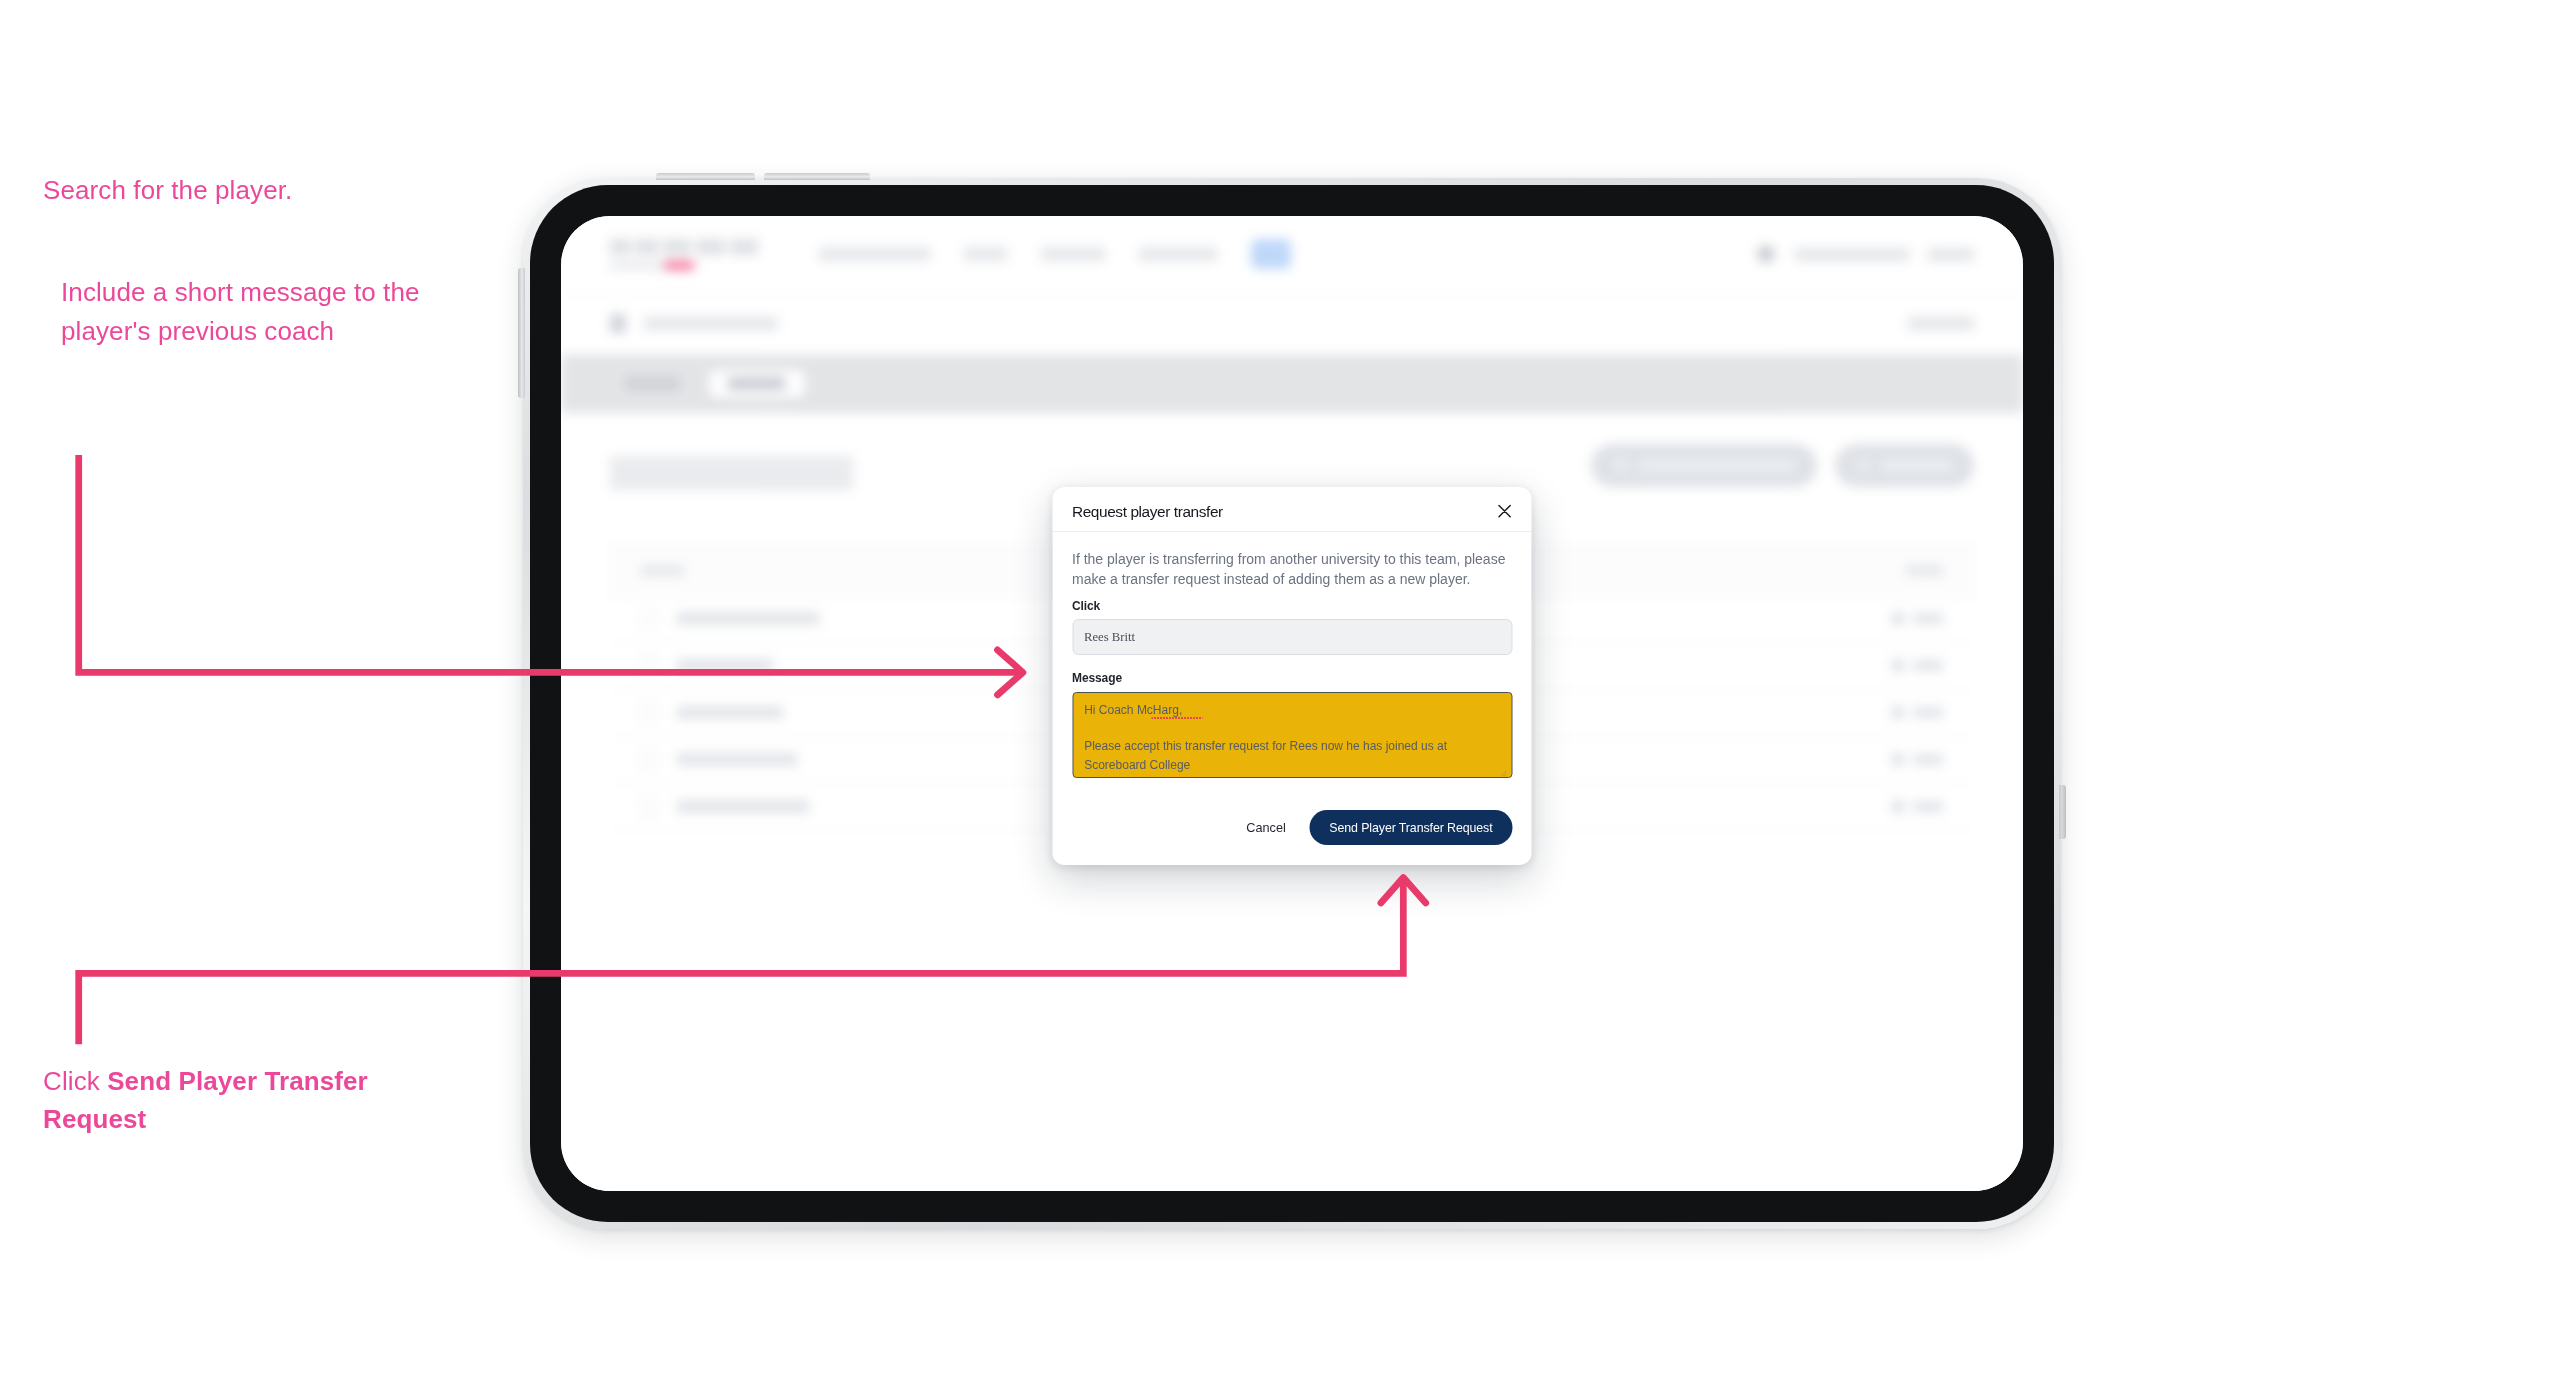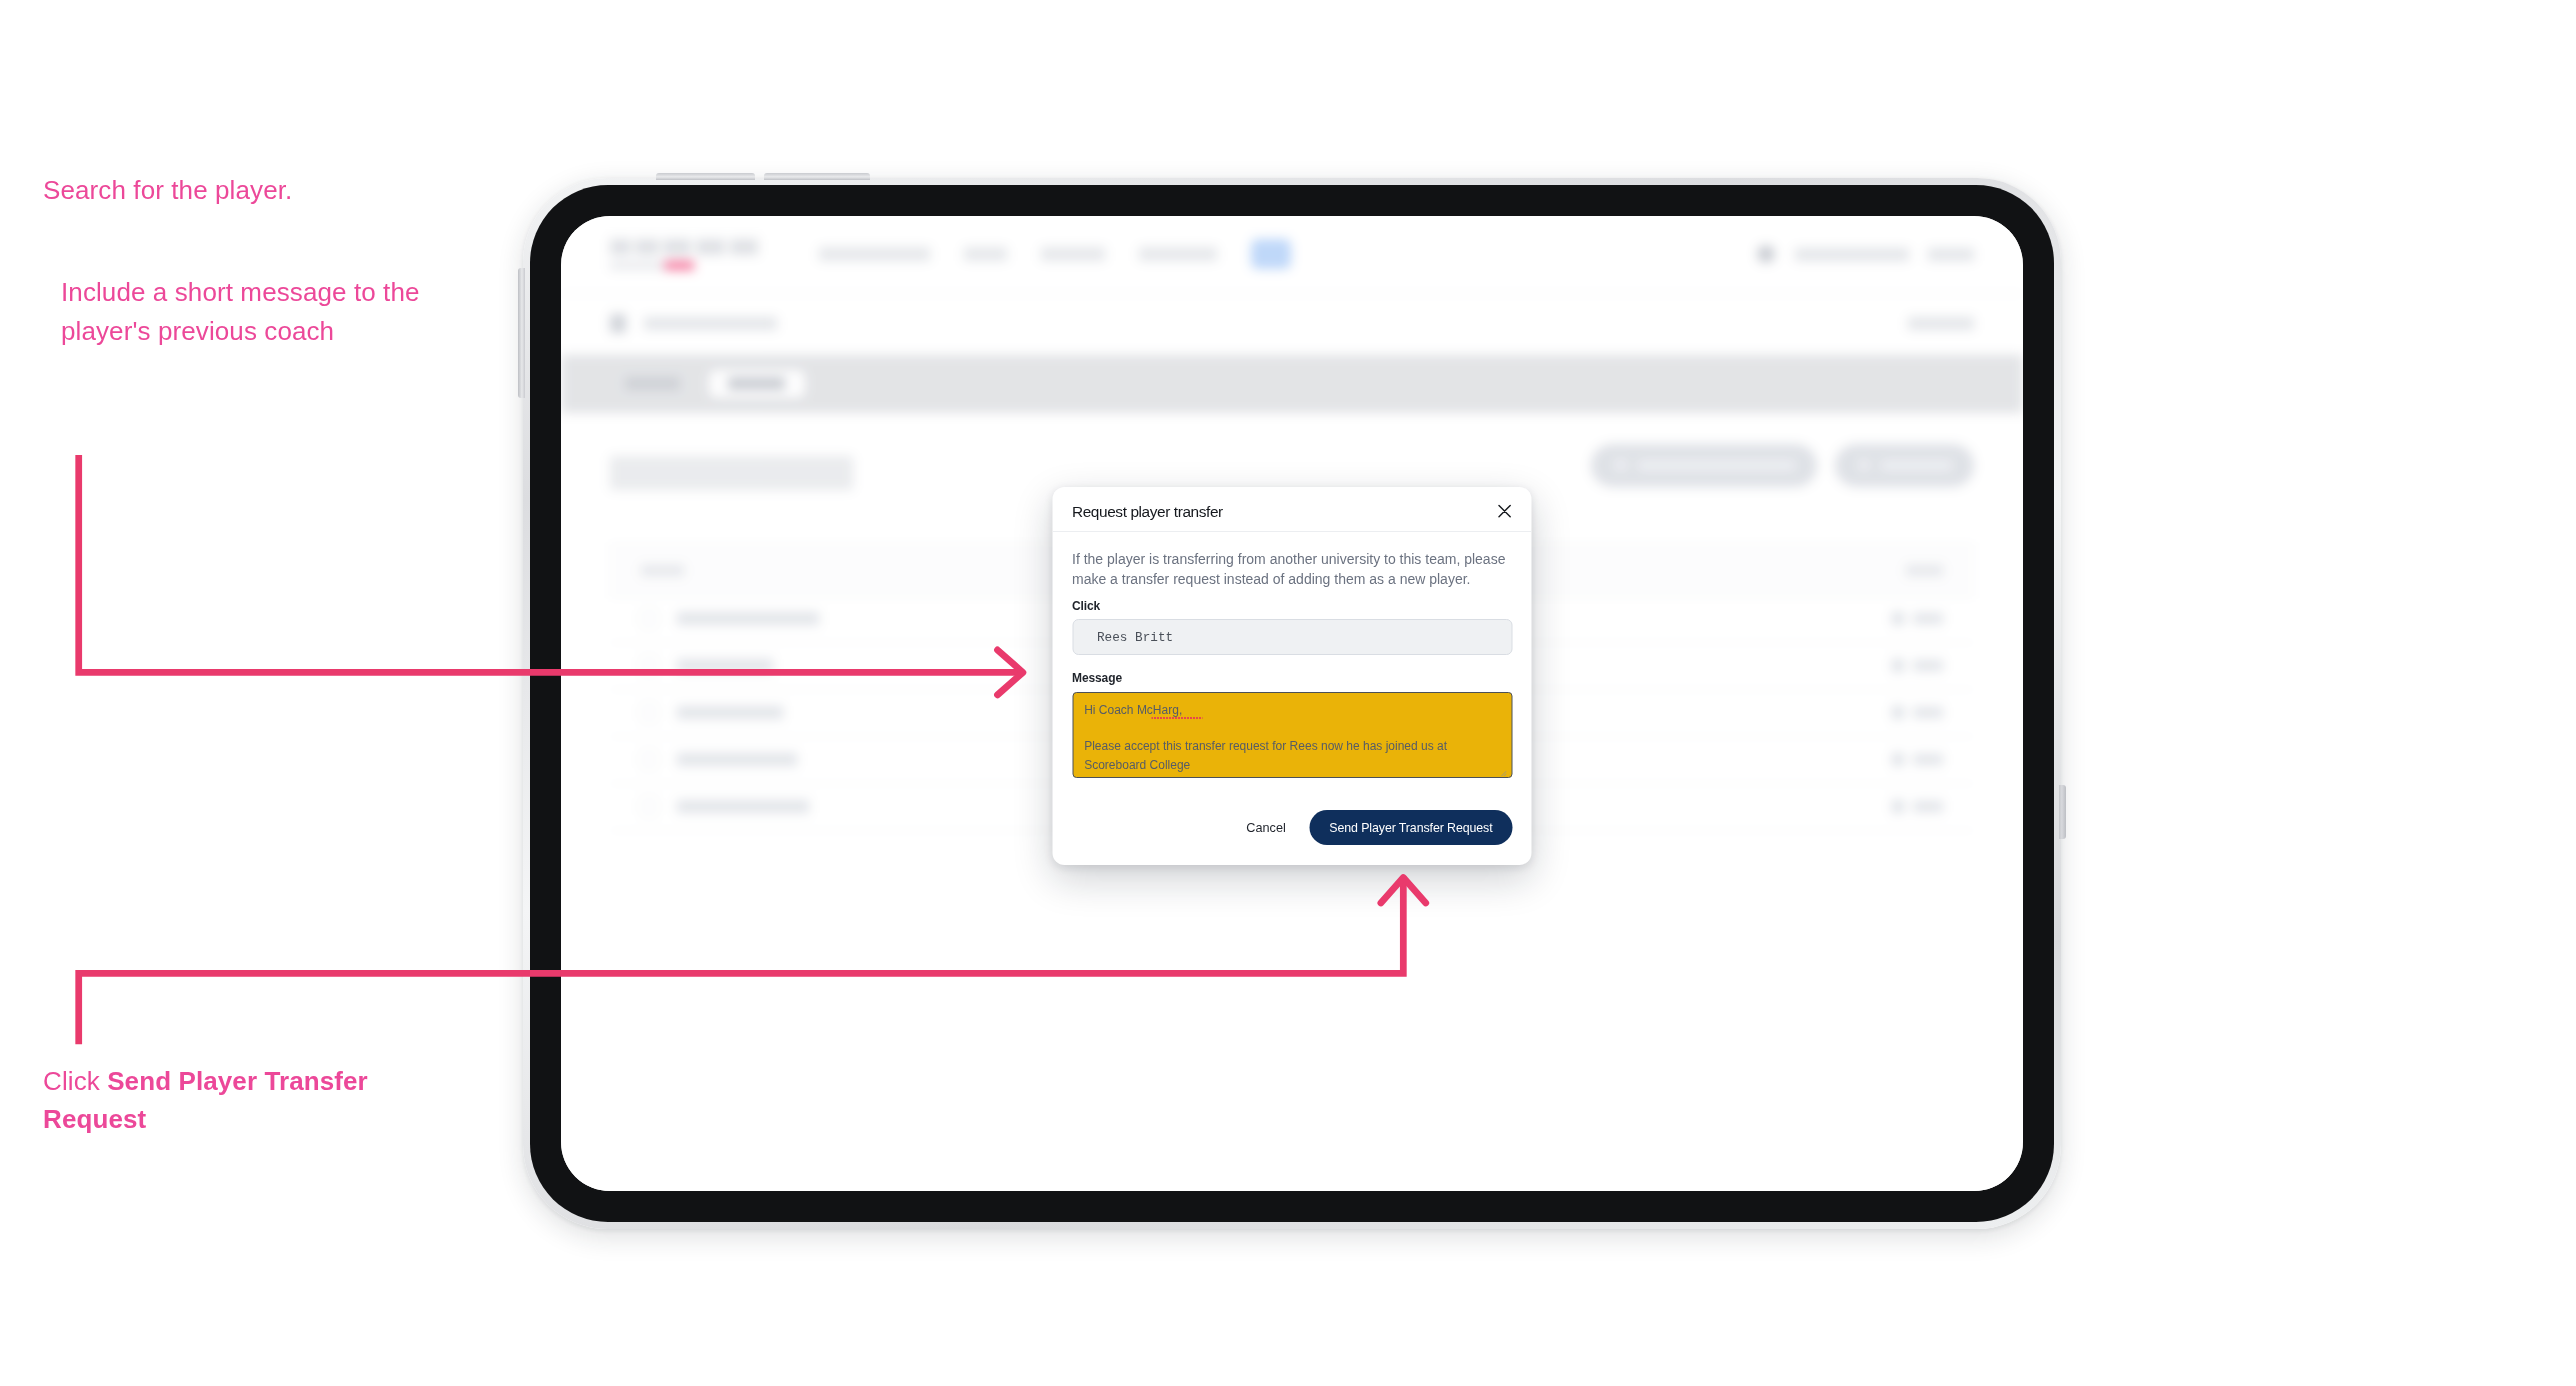--- a/index.html
+++ b/index.html
@@ -298,22 +298,22 @@
     margin-bottom: 6.7px;
     letter-spacing: -0.1px;
   }
   .player-input {
     width: 100%;
     box-sizing: border-box;
     height: 36px;
     border: 0.7px solid #d9dde3;
     border-radius: 6px;
     background: #eff1f3;
-    padding: 0 24px;
-    font-family: Liberation Mono, monospace;
+    padding: 0 11px;
+    font-family: Liberation Serif, serif;
     font-size: 12.7px;
     color: #4a5059;
   }
   .message-wrap { position: relative; }
   .message-input {
     width: 100%;
     box-sizing: border-box;
     height: 86px;
     border: 1.1px solid #4b5057;
     border-radius: 4px;

